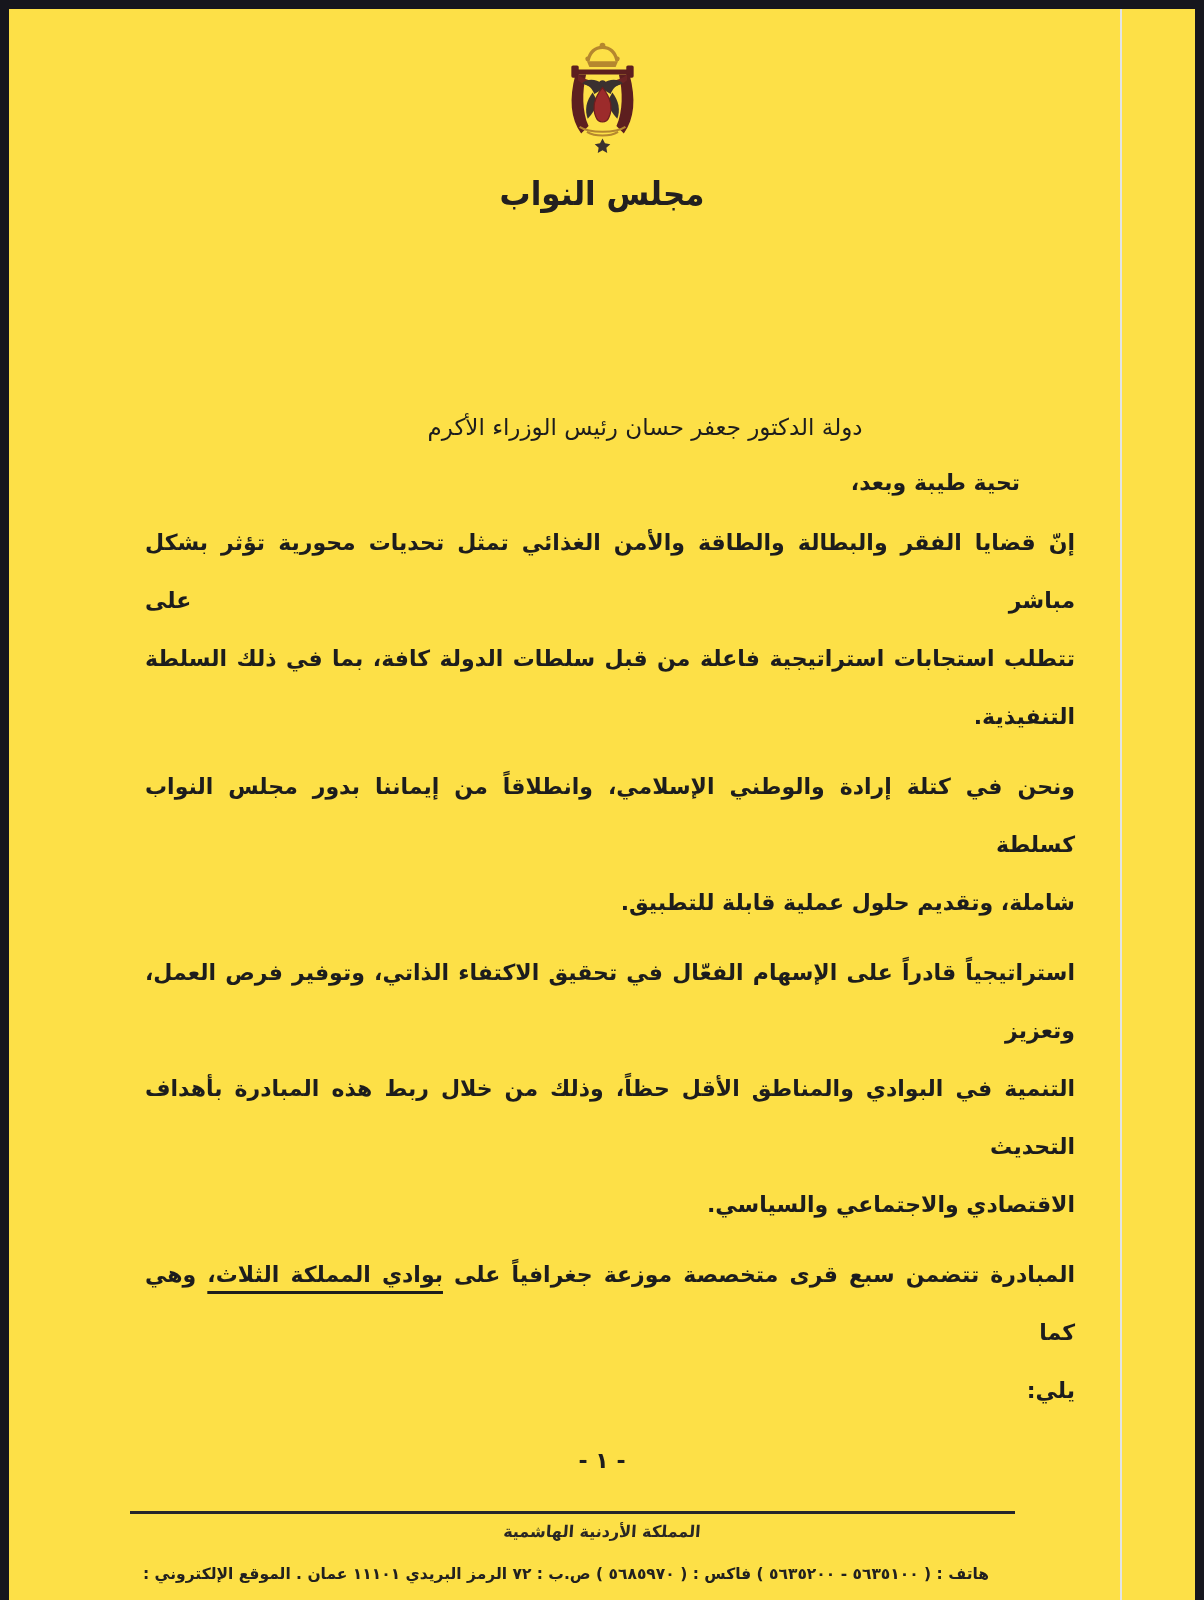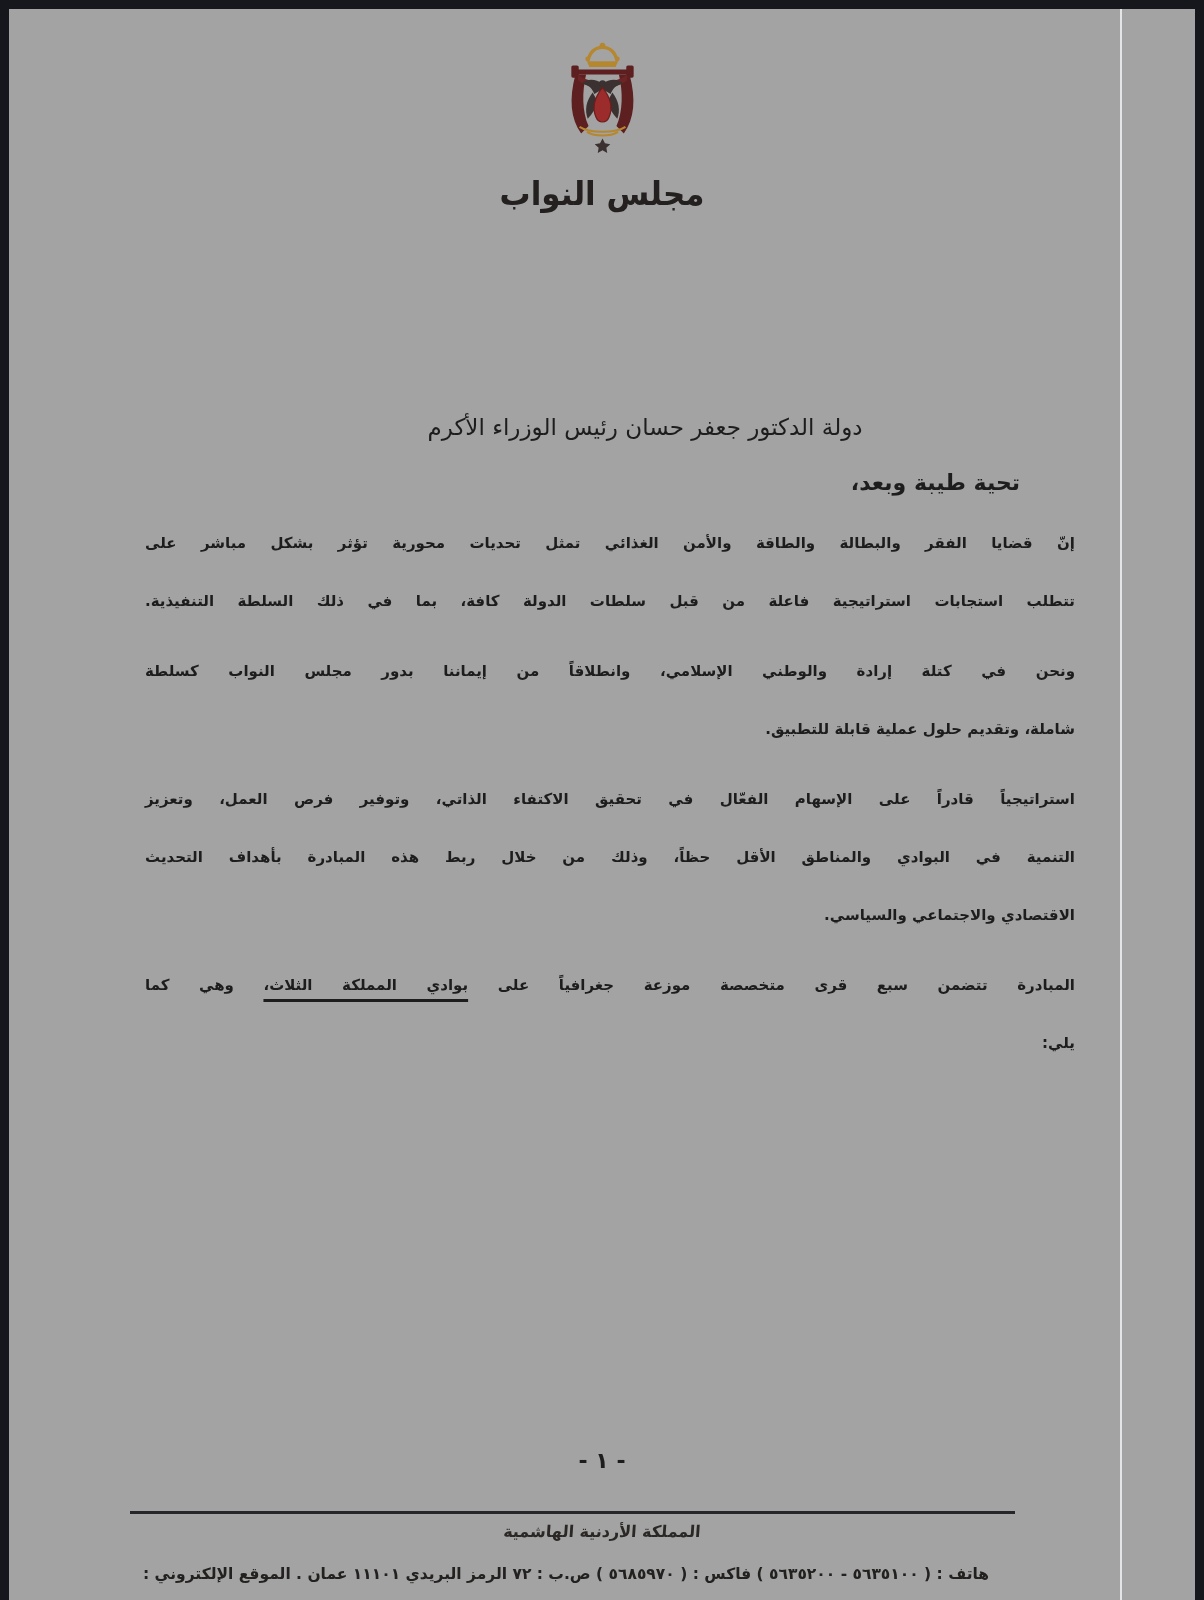--- a/index.html
+++ b/index.html
@@ -1,20 +1,20 @@
 <!DOCTYPE html>
 <html lang="ar"><head>
 <meta charset="utf-8">
 <style>
   html, body { margin: 0; padding: 0; background: #e9e9e9; }
   .page {
     position: relative;
     width: 1204px; height: 1600px;
     margin: 0 auto;
-    background: #a3a3a3;
+    background: #fde047;
     overflow: hidden;
     font-family: "DejaVu Sans", sans-serif;
     color: #1d1d1d;
   }
   
   .scan-top    { position:absolute; top:0; left:0; right:0; height:9px;  background:#16161d; }
   .scan-left   { position:absolute; top:0; left:0; bottom:0; width:9px;  background:#16161d; }
   .scan-right  { position:absolute; top:0; right:0; bottom:0; width:9px; background:#16161d; }
   .scan-seam   { position:absolute; top:9px; bottom:0; left:1120px; width:2px; background:#e3e5e7; }
 
@@ -28,21 +28,21 @@
 
   
   .letter-body { position:absolute; top:410px; left:145px; right:129px; direction:rtl; }
   .recipient-title {
     margin:0 0 24px 0; font-size:23px; font-weight:400; line-height:34px;
     text-align:center; position:relative; right:-35px;
   }
   .salutation { font-size:22px; font-weight:700; line-height:30px; text-align:right; padding-right:55px; margin:11px 0 16px 0; }
   .para { margin:0 0 12px 0; }
   .line {
-    font-size:15px; font-weight:700; line-height:58px;
+    font-size:22px; font-weight:700; line-height:58px;
     text-align:justify; text-align-last:justify; -moz-text-align-last:justify;
   }
   .line.short { text-align:center; text-align-last:right; -moz-text-align-last:right; }
   .underline-phrase { text-decoration:underline; text-decoration-thickness:2.5px; text-underline-offset:9px; }
 
   
   .page-number { position:absolute; top:1448px; left:0; right:0; text-align:center; font-size:22px; font-weight:700; letter-spacing:6px; }
   .footer-divider { position:absolute; top:1511px; left:130px; width:885px; height:3px; background:#26262a; }
   .kingdom-name { position:absolute; top:1522px; left:0; right:0; text-align:center; font-size:16px; font-weight:700; color:#2a2724; transform:skewX(-4deg); }
   .contact-line { position:absolute; top:1556px; left:120px; width:892px; direction:rtl; text-align:center; font-size:15.5px; font-weight:700; line-height:36px; color:#22211f; }

